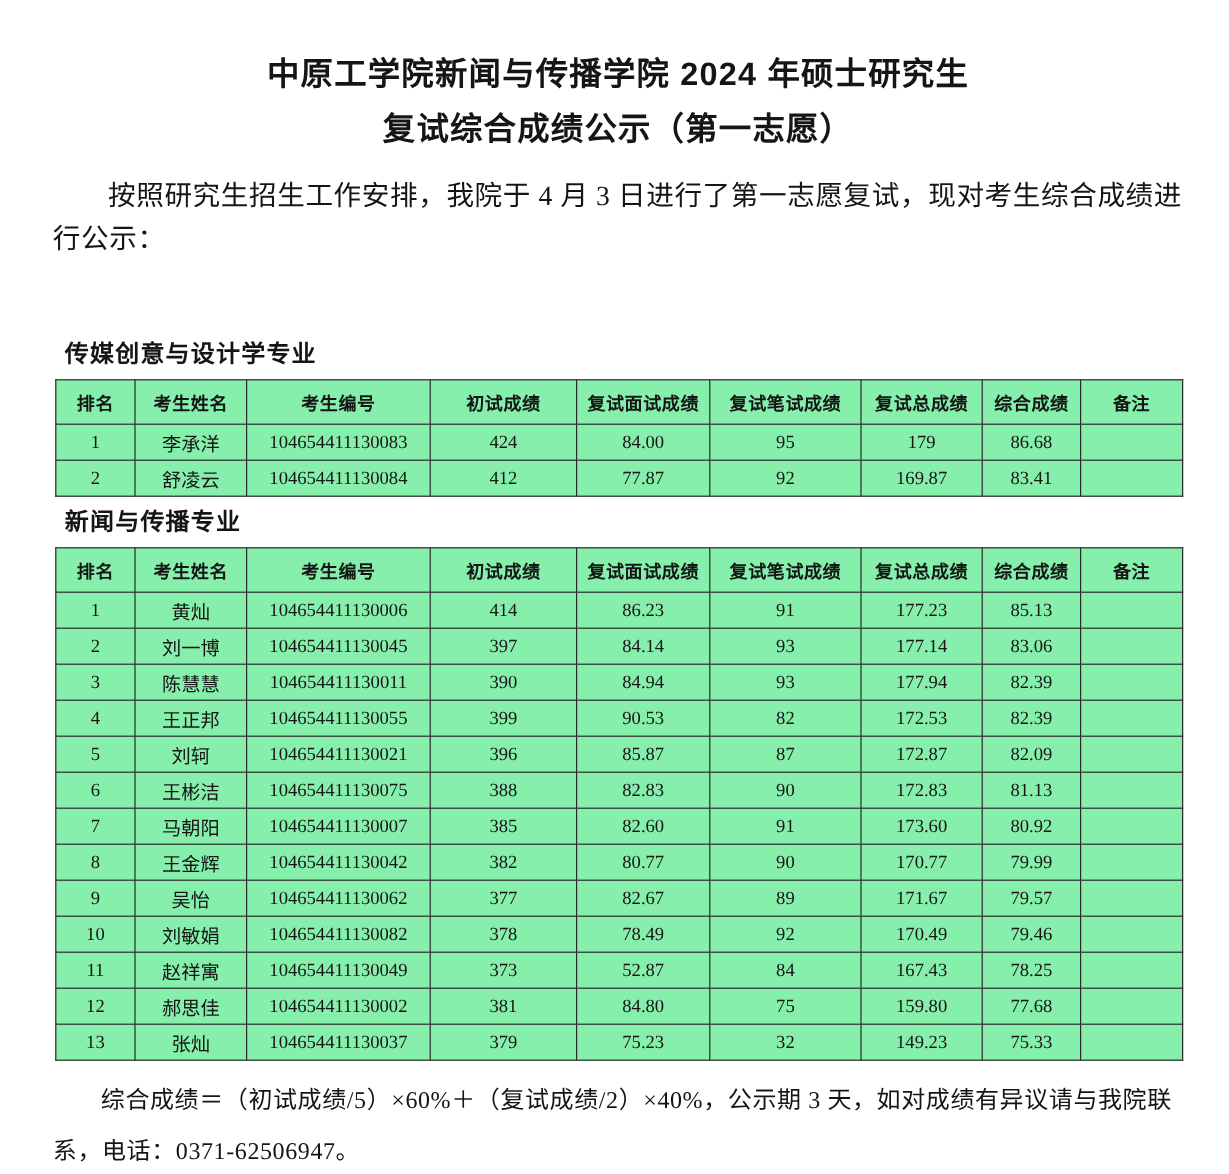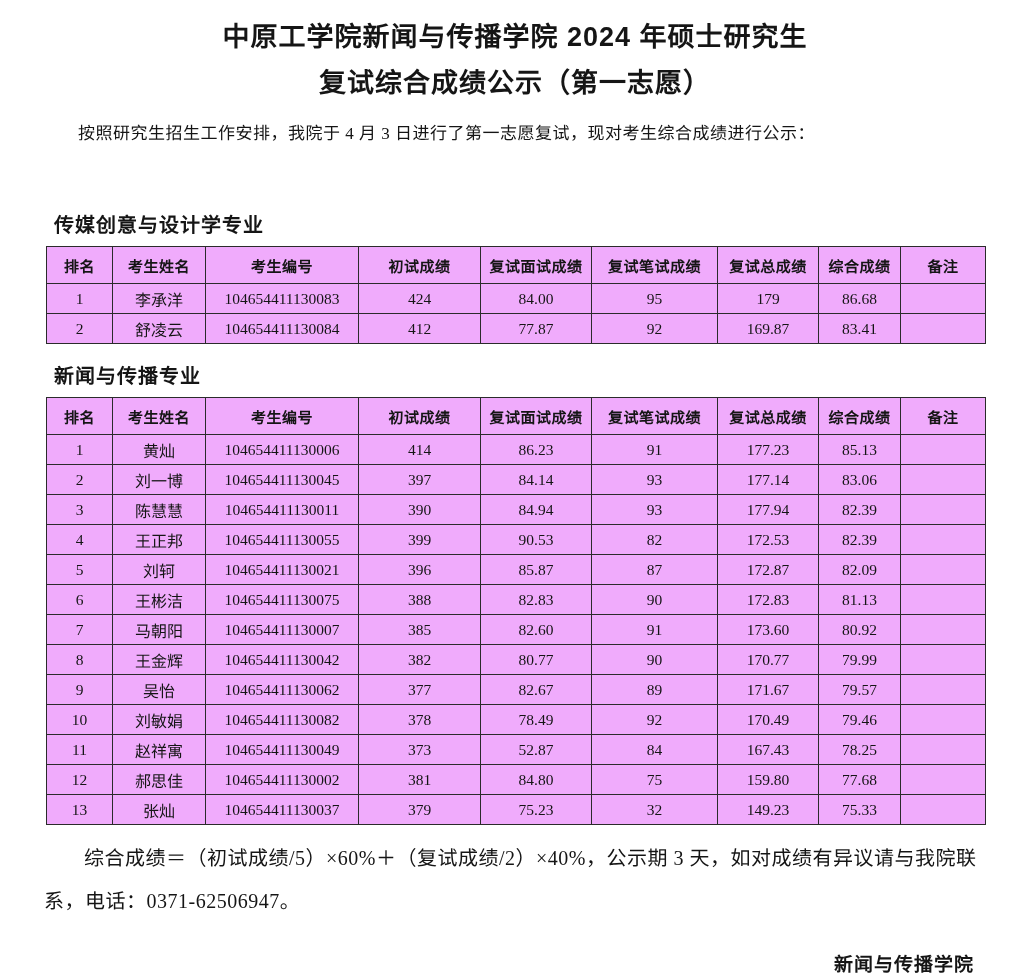--- a/index.html
+++ b/index.html
@@ -11,53 +11,53 @@
     width: 1024px;
     height: 978px;
     color: #151515;
     font-family: "Liberation Serif", "DejaVu Serif", serif;
     overflow: hidden;
   }
   .page {
     box-sizing: border-box;
     width: 1024px;
     height: 978px;
-    padding: 8px 38px 0 44px;
+    padding: 33px 38px 0 44px;
   }
   .title {
     text-align: center;
     font-family: "Liberation Sans", "DejaVu Sans", sans-serif;
     font-weight: bold;
     font-size: 27px;
     line-height: 1.72;
     letter-spacing: 1px;
     margin-top: 6px;
   }
   .intro {
-    font-size: 17px;
+    font-size: 23px;
     line-height: 1.55;
     text-indent: 2em;
     margin: 14px 0 0 0;
     letter-spacing: 0.5px;
   }
   .section-heading {
     font-family: "Liberation Sans", "DejaVu Sans", sans-serif;
     font-weight: bold;
     font-size: 20px;
     margin: 0 0 8px 10px;
     letter-spacing: 1px;
   }
   .section-1 .section-heading { margin-top: 62px; }
-  .section-2 .section-heading { margin-top: 16px; }
+  .section-2 .section-heading { margin-top: 5px; }
   table.score-table {
     border-collapse: collapse;
     table-layout: fixed;
     width: 939px;
     margin-left: 2px;
-    background: #f0abfc;
+    background: #86efac;
   }
   table.score-table th,
   table.score-table td {
     border: 1px solid #2b2b2b;
     text-align: center;
     vertical-align: middle;
     padding: 0;
     overflow: hidden;
     white-space: nowrap;
   }

